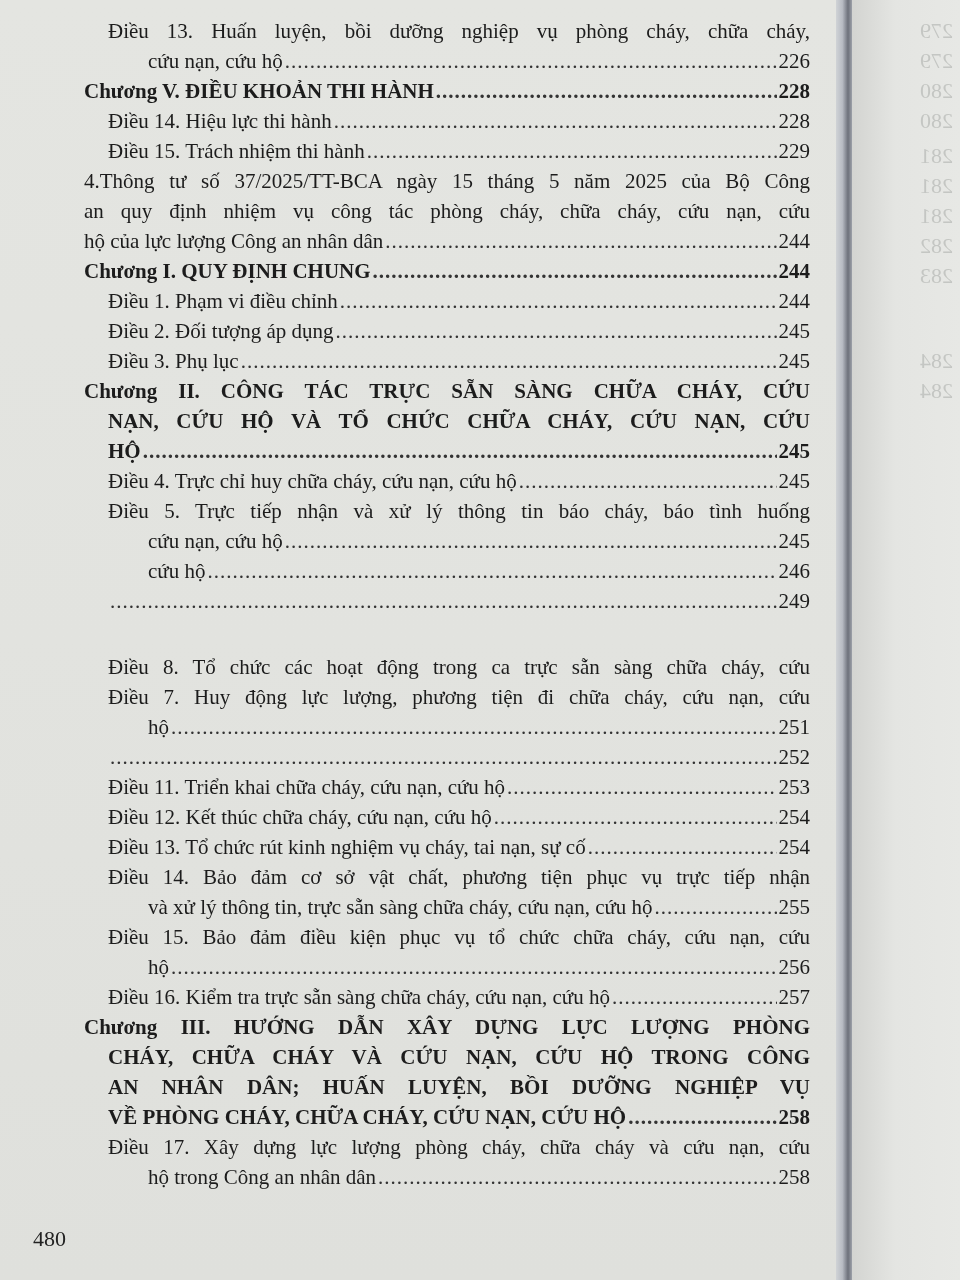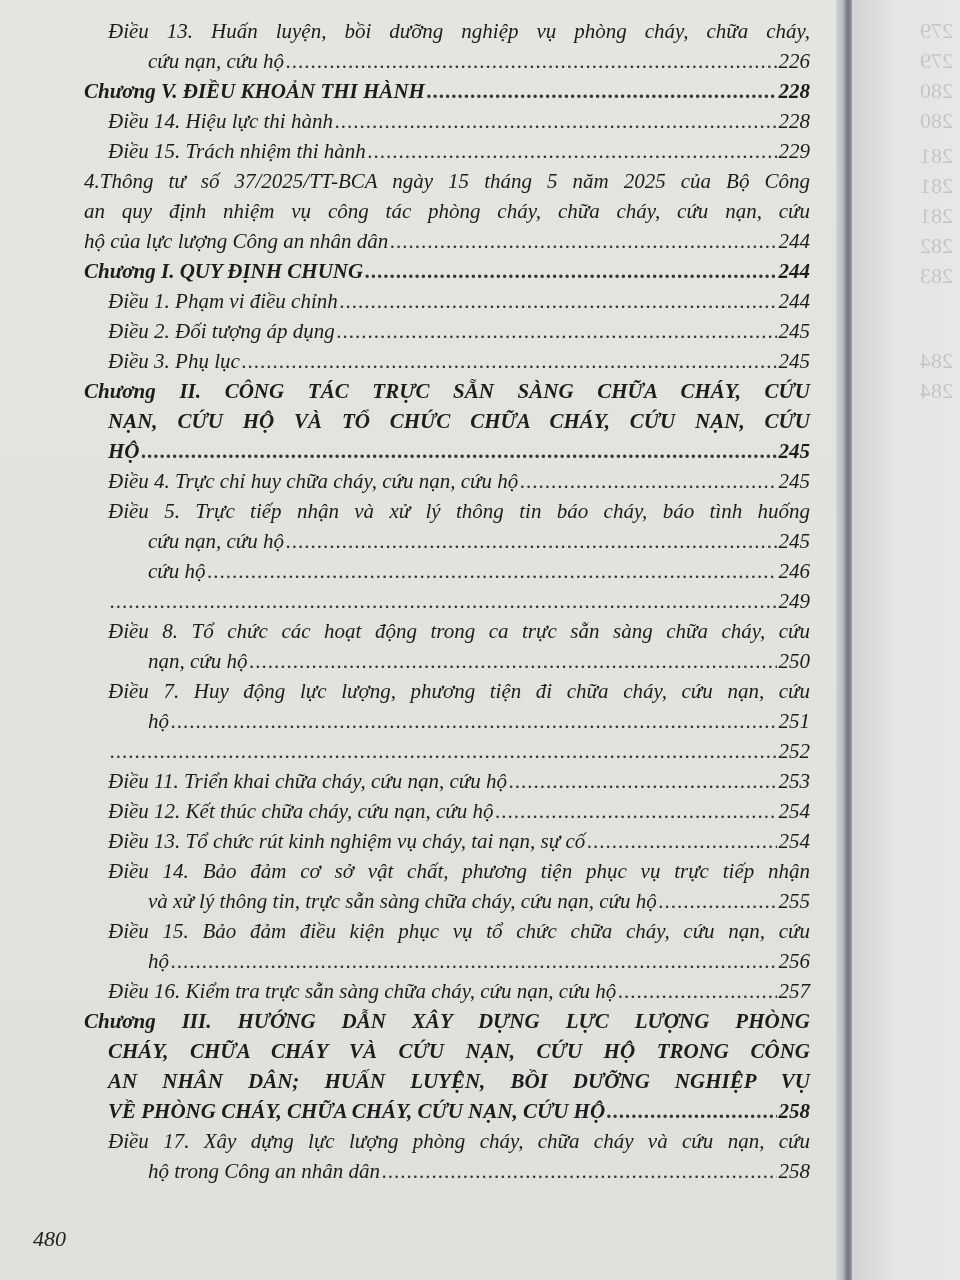--- a/index.html
+++ b/index.html
@@ -5,21 +5,20 @@
     html, body { margin: 0; padding: 0; }
     body {
       width: 960px; height: 1280px; overflow: hidden; position: relative;
       background: linear-gradient(90deg, #d9dad6 0%, #e3e4e0 30%, #e6e7e3 70%, #dcdedb 85%);
       font-family: "Liberation Serif", "DejaVu Serif", serif;
       color: #1c1c1c;
     }
     .page {
       position: absolute; left: 0; top: 0; width: 836px; height: 1280px;
       background: linear-gradient(180deg, #e4e5e1 0%, #e2e3df 50%, #dfe0dc 100%);
-      font-style: italic;
     }
     .spine {
       position: absolute; left: 836px; top: 0; width: 16px; height: 1280px;
       background: linear-gradient(90deg, #d0d3d6 0%, #b8bcc4 40%, #6d717b 75%, #9da1a9 100%);
     }
     .next-page {
       position: absolute; left: 852px; top: 0; width: 108px; height: 1280px;
       background: linear-gradient(90deg, #d3d4d1 0%, #e4e5e2 40%, #e7e8e5 100%);
     }
     .ghost-num {
@@ -162,26 +161,21 @@
         </div>
       </div>
       <div class="entry lvl-article">
         <div class="line">
           <span class="leader"></span>
           <span class="pg">249</span>
         </div>
       </div>
       <div class="entry lvl-article">
         <div class="line">
-          <span class="justify" style="flex: 1 1 0%;">Điều 8. Tổ chức các hoạt động trong ca trực sẵn sàng chữa cháy, cứu</span>
-        </div>
-        <div class="line cont">
-          <span>nạn, cứu hộ</span>
-          <span class="leader"></span>
-          <span class="pg">250</span>
+          <span class="justify" style="flex: 1 1 0%; margin-top: 36px;">Điều 8. Tổ chức các hoạt động trong ca trực sẵn sàng chữa cháy, cứu</span>
         </div>
       </div>
       <div class="entry lvl-article">
         <div class="line">
           <span class="justify" style="flex: 1 1 0%;">Điều 7. Huy động lực lượng, phương tiện đi chữa cháy, cứu nạn, cứu</span>
         </div>
         <div class="line cont">
           <span>hộ</span>
           <span class="leader"></span>
           <span class="pg">251</span>

